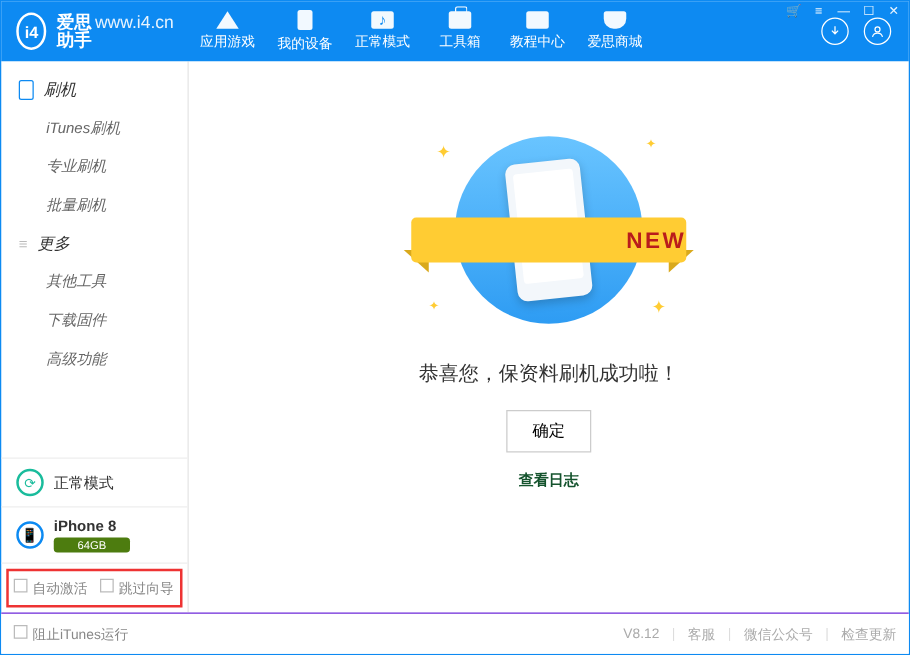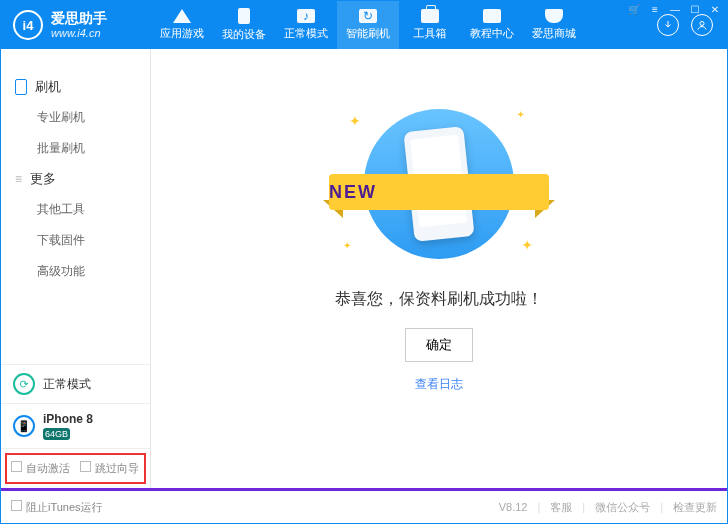--- a/index.html
+++ b/index.html
@@ -2,78 +2,78 @@
 <html><head>
   <meta charset="utf-8">
   <style>
     * {margin:0; padding:0; box-sizing:border-box; font-family:"Microsoft YaHei","PingFang SC",Arial,sans-serif;}
     body {width:728px; height:524px; background:#fff; font-size:12px; color:#333; overflow:hidden;}
     .wrapper {width:728px; height:524px; border:1px solid #0d8af2; display:flex; flex-direction:column;}
     
     .header {height:48px; background:#0d8af2; display:flex; align-items:center; color:#fff; position:relative;}
     .logo {display:flex; align-items:center; padding:0 12px; width:150px;}
     .logo-badge {width:30px; height:30px; border:2px solid #fff; border-radius:50%; display:flex; align-items:center; justify-content:center; font-weight:bold; font-size:13px;}
-    .logo-text {margin-left:8px; display:flex; flex-direction:column; line-height:1.1;}
-    .logo-sub {font-size:11px; opacity:.9;font-style:italic;}
+    .logo-text {margin-left:8px; display:flex; flex-direction:row; line-height:1.1;}
+    .logo-sub {font-size:14px; opacity:.9;}
     .top-tabs {display:flex; flex:1; height:100%;}
     .top-tab {width:62px; display:flex; flex-direction:column; align-items:center; justify-content:center; cursor:pointer;}
     .top-tab.active {background:#2e9cf3;}
     .top-tab .ticon {width:18px; height:14px; background:#fff; opacity:.95; border-radius:2px;}
     .top-tab .ticon.phone {width:12px; height:16px; border-radius:2px;}
     .top-tab .ticon.tri {background:none;width:0;height:0;border-left:9px solid transparent;border-right:9px solid transparent;border-bottom:14px solid #fff;border-radius:0;}
     .top-tab .ticon.brief {position:relative;}
     .top-tab .ticon.brief::before{content:"";position:absolute;top:-4px;left:5px;width:8px;height:4px;border:1.5px solid #fff;border-bottom:none;border-radius:2px 2px 0 0;}
     .top-tab .ticon.recycle::after{content:"↻";color:#0d8af2;font-size:12px;display:block;text-align:center;line-height:14px;}
     .top-tab .ticon.music::after{content:"♪";color:#0d8af2;font-size:12px;display:block;text-align:center;line-height:14px;}
     .top-tab .ticon.store {border-radius:2px 2px 8px 8px;}
     .top-tab span {font-size:11px; margin-top:3px;}
     .win-controls {position:absolute; top:2px; right:6px; display:flex; gap:8px;}
     .win-controls div {width:12px; height:12px; cursor:pointer; opacity:.9; display:flex; align-items:center; justify-content:center; color:#fff; font-size:10px;}
     .side-icons {display:flex; gap:12px; padding-right:14px;}
     .circle-btn {width:22px; height:22px; border:1.5px solid #fff; border-radius:50%; display:flex; align-items:center; justify-content:center; cursor:pointer;}
     .circle-btn svg{width:12px;height:12px;fill:none;stroke:#fff;stroke-width:2;}
     
     .body {flex:1; display:flex; overflow:hidden;}
     .sidebar {width:150px; border-right:1px solid #e5e5e5; display:flex; flex-direction:column;}
-    .side-scroll{flex:1; padding-top:23px;}
+    .side-scroll{flex:1; padding-top:8px;font-style:italic;}
     .side-group {padding:6px 14px; font-size:13px; color:#333; display:flex; align-items:center; gap:8px;}
     .side-group .gicon{width:12px;height:16px;border:1.5px solid #0d8af2;border-radius:2px;}
     .side-group .three-lines{color:#bbb;font-size:12px;}
     .side-item {padding:7px 8px 7px 36px; font-size:12px; color:#666; cursor:pointer;}
     .side-item.active {color:#0d8af2;}
     .device-box{border-top:1px solid #eee;padding:8px 12px;display:flex;align-items:center;gap:8px;}
     .device-box .dicon{width:22px;height:22px;border:2px solid #0d8af2;border-radius:50%;display:flex;align-items:center;justify-content:center;color:#0d8af2;font-size:11px;}
     .device-box.mode .dicon{border-color:#1abc9c;color:#1abc9c;}
     .device-meta{display:flex;flex-direction:column;}
-    .device-cap{display:inline-block;background:#0f766e;color:#fff;font-size:9px;padding:1px 2px;border-radius:3px;margin-top:2px;width:fit-content;}
+    .device-cap{display:inline-block;background:#4d7c0f;color:#fff;font-size:9px;padding:1px 19px;border-radius:3px;margin-top:2px;width:fit-content;}
     .redbox-wrap{border-top:1px solid #eee;padding:4px;}
     .redbox{border:2px solid #e33;padding:6px 4px;display:flex;gap:10px;}
     .cb-row{display:flex;gap:4px;color:#888;font-size:11px;cursor:pointer;}
     .cb{width:11px;height:11px;border:1px solid #bbb;}
     
     .content {flex:1; display:flex; flex-direction:column; align-items:center; padding-top:50px;}
     .illus{width:200px;height:170px;position:relative;display:flex;align-items:center;justify-content:center;}
     .illus-circle{width:150px;height:150px;border-radius:50%;background:linear-gradient(180deg,#69c4ff,#2e9cf3);display:flex;align-items:center;justify-content:center;}
     .illus-phone{width:60px;height:110px;background:#f3f7fb;border-radius:8px;box-shadow:0 3px 8px rgba(0,0,0,.2);position:relative;transform:rotate(-6deg);}
     .illus-phone::after{content:"";position:absolute;top:8px;left:6px;right:6px;bottom:14px;background:#fff;border-radius:3px;}
     .banner{position:absolute;left:-10px;right:-10px;top:75px;height:36px;}
-    .banner-main{background:#ffcc33;color:#4c1d95;font-weight:900;font-size:18px;text-align:left;line-height:36px;border-radius:4px;letter-spacing:2px;position:relative;z-index:2;}
+    .banner-main{background:#ffcc33;color:#b91c1c;font-weight:900;font-size:18px;text-align:right;line-height:36px;border-radius:4px;letter-spacing:2px;position:relative;z-index:2;}
     .banner-tail{position:absolute;width:0;height:0;z-index:1;}
     .banner-tail.left{left:-6px;bottom:-8px;border-top:18px solid #d9a91c;border-left:20px solid transparent;}
     .banner-tail.right{right:-6px;bottom:-8px;border-top:18px solid #d9a91c;border-right:20px solid transparent;}
     .star{position:absolute;color:#ffcc33;font-size:14px;}
     .star.s1{top:14px;left:10px;}
     .star.s2{top:10px;right:14px;font-size:10px;}
     .star.s3{bottom:18px;left:4px;font-size:10px;}
     .star.s4{bottom:16px;right:6px;}
     .success-text{margin-top:20px;font-size:16px;color:#333;}
     .ok-btn{margin-top:18px;padding:7px 20px;border:1px solid #ccc;background:#fff;font-size:13px;cursor:pointer;}
-    .log-link{margin-top:14px;color:#3b82f6;font-size:12px;cursor:pointer;}
-    
-    .footer{height:26px;border-top:3px solid #6d28d9;background:#fff;display:flex;align-items:center;justify-content:space-between;padding:16px 10px;color:#aaa;font-size:11px;}
+    .log-link{margin-top:14px;color:#14532d;font-size:12px;cursor:pointer;font-weight:bold;}
+    
+    .footer{height:26px;border-top:1px solid #6d28d9;background:#fff;display:flex;align-items:center;justify-content:space-between;padding:16px 10px;color:#aaa;font-size:11px;}
     .footer .left{display:flex;align-items:center;gap:5px;}
     .footer .right{display:flex;align-items:center;gap:10px;}
     .footer .sep{color:#ddd;}
   </style>
 </head>
 <body>
 
 <div class="wrapper">
   <div class="header">
     <div class="logo">
@@ -89,24 +89,20 @@
           <span>应用游戏</span>
         </div>
       <div class="top-tab">
           <div class="ticon phone"></div>
           <span>我的设备</span>
         </div>
       <div class="top-tab">
           <div class="ticon music"></div>
           <span>正常模式</span>
         </div>
-      <div class="top-tab active">
-          <div class="ticon recycle"></div>
-          <span>智能刷机</span>
-        </div>
       <div class="top-tab">
           <div class="ticon brief"></div>
           <span>工具箱</span>
         </div>
       <div class="top-tab">
           <div class="ticon"></div>
           <span>教程中心</span>
         </div>
       <div class="top-tab">
           <div class="ticon store"></div>
@@ -135,20 +131,21 @@
     </div>
   </div>
 
   <div class="body">
     <div class="sidebar">
       <div class="side-scroll">
         <div class="side-group">
             <div class="gicon"></div>
             <span>刷机</span>
           </div>
+        <div class="side-item">iTunes刷机</div>
         <div class="side-item">专业刷机</div>
         <div class="side-item">批量刷机</div>
         <div class="side-group">
             <span class="three-lines">≡</span>
             <span>更多</span>
           </div>
         <div class="side-item">其他工具</div>
         <div class="side-item">下载固件</div>
         <div class="side-item">高级功能</div>
       </div>

